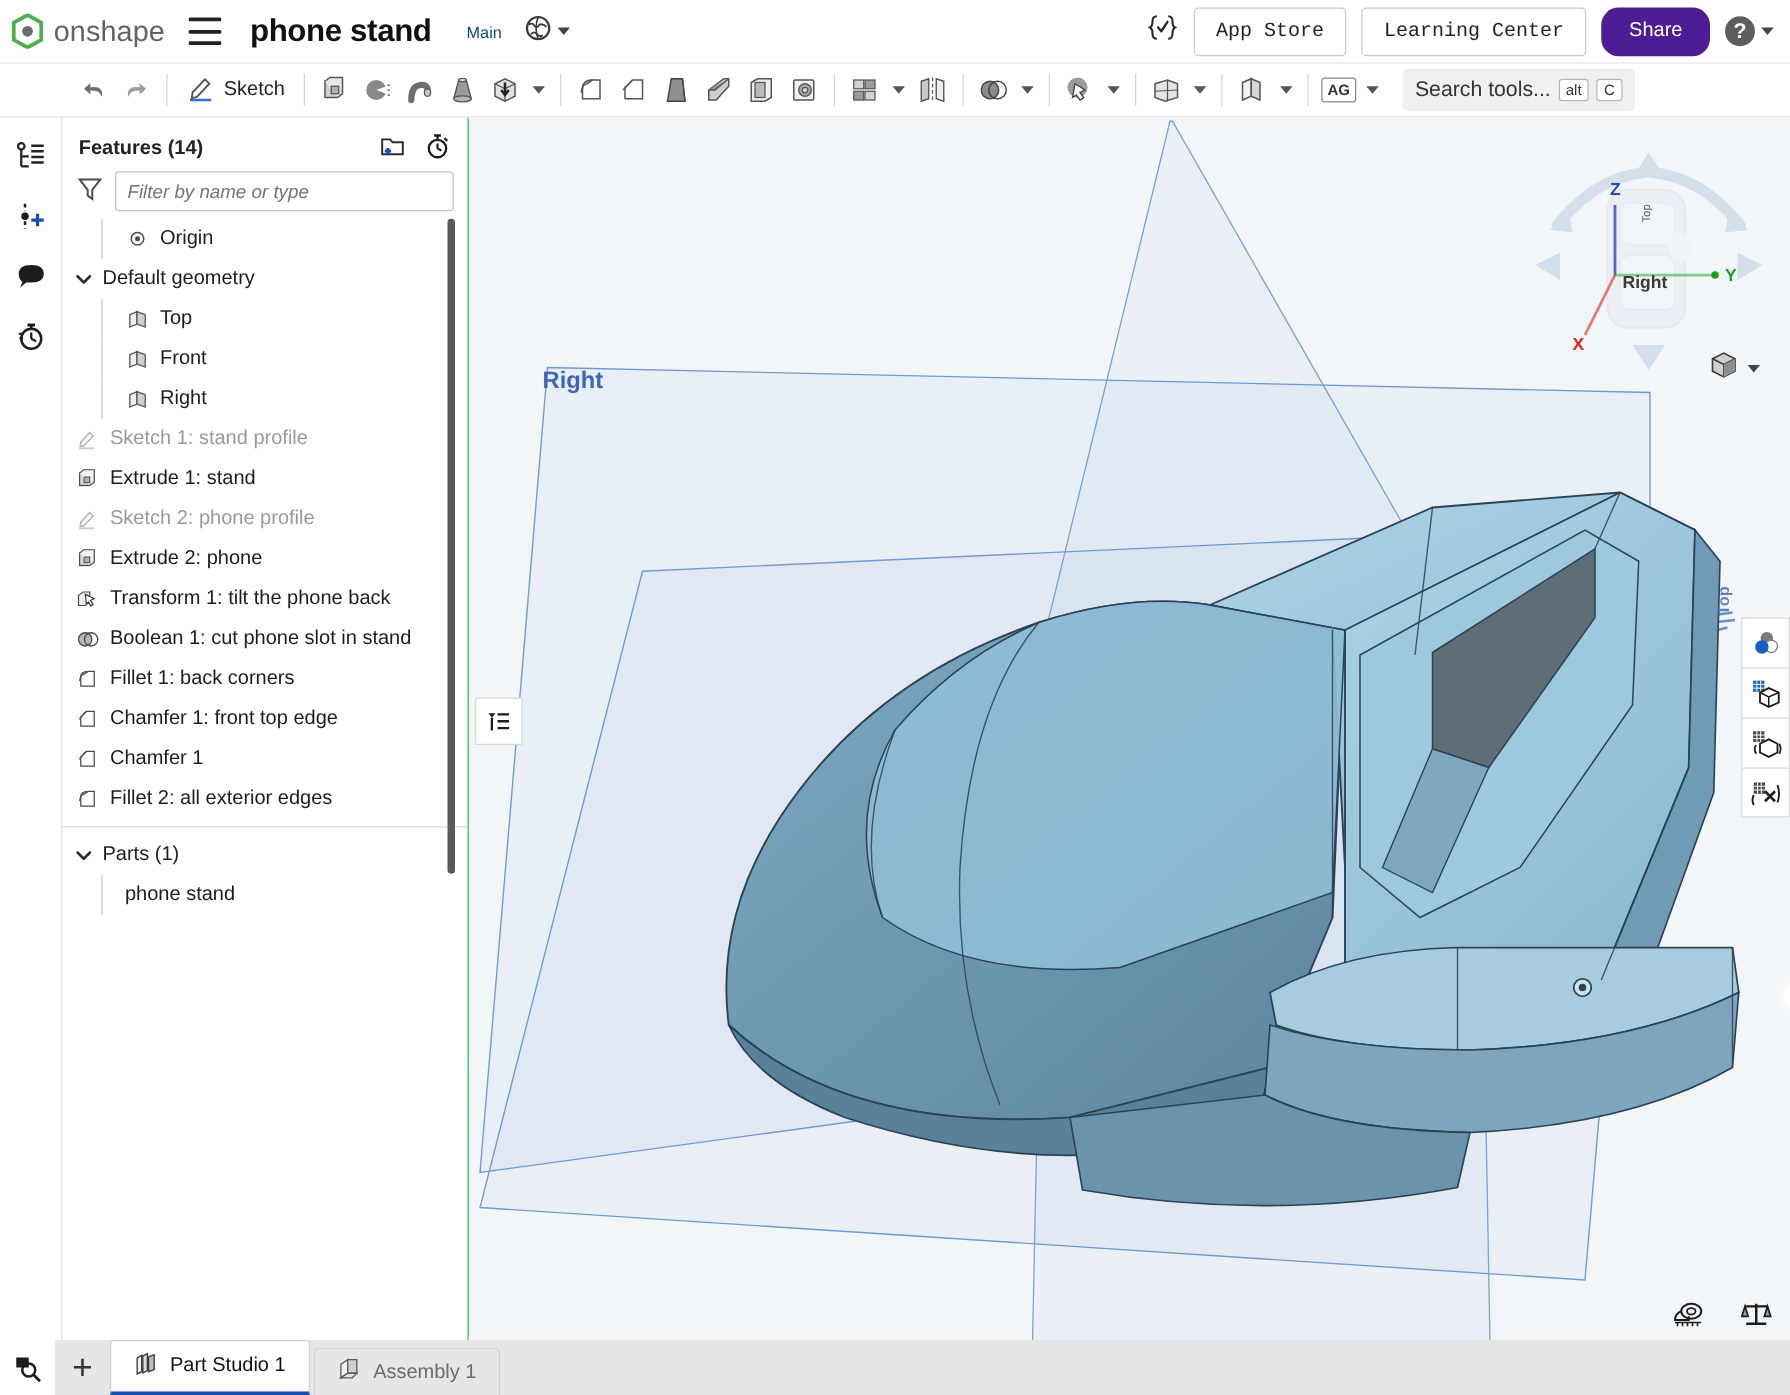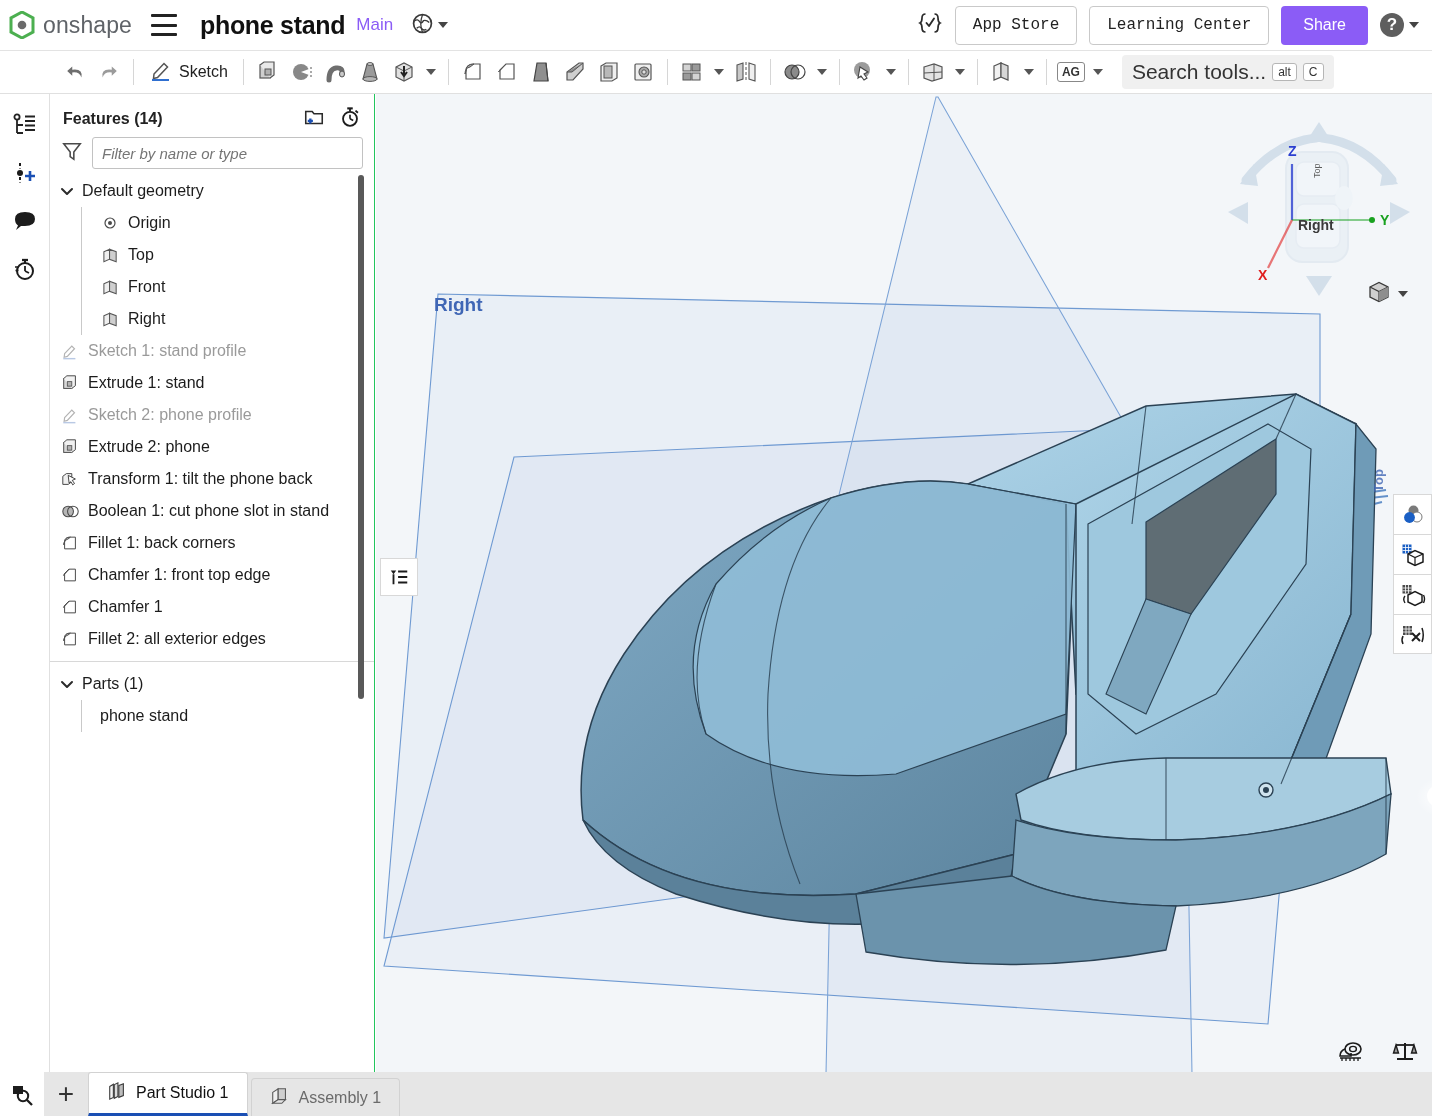--- a/index.html
+++ b/index.html
@@ -19,34 +19,34 @@
     background: #ffffff; display: flex; align-items: center;
     border-bottom: 1px solid #e3e3e3;
   }
   .logo-wrap { display: flex; align-items: center; margin-left: 9px; gap: 8px; }
   .logo-mark { width: 26px; height: 28px; position: relative; }
   .logo-text { font-size: 23px; color: #5f6368; letter-spacing: .1px; font-weight: 400; }
   .hamburger { width: 26px; height: 22px; margin-left: 19px; display: flex;
     flex-direction: column; justify-content: space-between; cursor: pointer; }
   .hamburger i { display: block; height: 3px; background: #222; border-radius: 1px; }
   .doc-title { font-size: 25px; font-weight: bold; color: #111; margin-left: 23px; letter-spacing: -.3px; }
-  .doc-branch { font-size: 17px; color: #8b5cf6; margin-left: 11px; }
+  .doc-branch { font-size: 13px; color: #0c4a6e; margin-left: 28px; }
   .globe-wrap { display: flex; align-items: center; margin-left: 18px; gap: 4px; cursor: pointer; }
   .caret-dn { width: 0; height: 0; border-left: 5px solid transparent;
     border-right: 5px solid transparent; border-top: 6px solid #444; }
   .hdr-right { margin-left: auto; display: flex; align-items: center; gap: 12px; margin-right: 13px; }
   .brace-icon { font-size: 20px; color: #333; font-weight: 600; }
   .btn-outline {
     height: 39px; padding: 0 17px; border: 1px solid #c9c9c9; border-radius: 4px;
     background: #fff; font-size: 16px; color: #222; cursor: pointer;
     display: flex; align-items: center; font-family: Liberation Mono, monospace;
   }
   .btn-share {
-    height: 39px; padding: 0 22px; border: none; border-radius: 4px;
-    background: #8b5cf6; color: #fff; font-size: 16px; cursor: pointer;
+    height: 39px; padding: 0 22px; border: none; border-radius: 14px;
+    background: #4c1d95; color: #fff; font-size: 16px; cursor: pointer;
     display: flex; align-items: center; font-family: "Liberation Sans", sans-serif;
   }
   .help-wrap { display: flex; align-items: center; gap: 5px; cursor: pointer; }
   .help-circle {
     width: 24px; height: 24px; border-radius: 50%; background: #5e5e5e;
     color: #fff; font-size: 17px; font-weight: bold; display: flex;
     align-items: center; justify-content: center;
   }
 
   
@@ -68,21 +68,21 @@
   .tb-caret::after { content: ''; width: 0; height: 0;
     border-left: 5px solid transparent; border-right: 5px solid transparent;
     border-top: 6px solid #555; }
   .ag-box { border: 1px solid #888; border-radius: 3px; font-size: 12px;
     padding: 2px 4px; color: #333; font-weight: 600; }
   .search-tools {
     margin-left: 14px; height: 34px; background: #f0f0f0; border-radius: 4px;
     display: flex; align-items: center; padding: 0 10px; gap: 6px; cursor: text;
     min-width: 182px;
   }
-  .search-tools .st-label { font-size: 21px; color: #333; }
+  .search-tools .st-label { font-size: 17px; color: #333; }
   .kbd { border: 1px solid #b6b6b6; border-radius: 3px; background: #fff;
     font-size: 12px; padding: 1px 5px; color: #333; text-align: right; }
 
   
   .rail {
     position: absolute; left: 0; top: 94px; width: 50px; height: 978px;
     background: #fff; border-right: 1px solid #e0e0e0;
     display: flex; flex-direction: column; align-items: center; padding-top: 14px; gap: 14px;
   }
   .rail-btn { width: 34px; height: 34px; display: flex; align-items: center;
@@ -443,38 +443,38 @@
           <path d="M3 4 L21 4 L14 13 L14 21 L10 18 L10 13 Z" fill="none" stroke="#4a4a4a" stroke-width="1.7"></path>
         </svg>
       </span>
       <input class="fp-filter-input" type="text" placeholder="Filter by name or type" style="">
     </div>
 
     <div class="fp-tree">
       <div class="tree-scroll"></div>
 
       <div class="t-row">
+        <span class="t-indent"></span>
+          <span class="t-guide"></span>
+        <span class="t-ico">
+          <svg width="16" height="16" viewBox="0 0 16 16">
+            <circle cx="8" cy="8" r="5" fill="none" stroke="#4a4a4a" stroke-width="1.2"></circle>
+            <circle cx="8" cy="8" r="2" fill="#4a4a4a"></circle>
+          </svg>
+        </span>
+        <span>Origin</span>
+      </div>
+
+      <div class="t-row">
         <span class="t-chev">
           <svg width="14" height="14" viewBox="0 0 14 14">
               <path d="M2 5 L7 10 L12 5" fill="none" stroke="#2b2b2b" stroke-width="2" stroke-linecap="round" stroke-linejoin="round"></path>
             </svg>
         </span>
         <span>Default geometry</span>
-      </div>
-
-      <div class="t-row">
-        <span class="t-indent"></span>
-          <span class="t-guide"></span>
-        <span class="t-ico">
-          <svg width="16" height="16" viewBox="0 0 16 16">
-            <circle cx="8" cy="8" r="5" fill="none" stroke="#4a4a4a" stroke-width="1.2"></circle>
-            <circle cx="8" cy="8" r="2" fill="#4a4a4a"></circle>
-          </svg>
-        </span>
-        <span>Origin</span>
       </div>
 
       <div class="t-row">
         <span class="t-indent"></span>
           <span class="t-guide"></span>
         <span class="t-ico">
           <svg width="17" height="17" viewBox="0 0 18 18">
             <path d="M2 5 L8 2.5 L8 13 L2 15.5 Z" fill="#efefef" stroke="#555" stroke-width="1.1"></path>
             <path d="M8 2.5 L15 5 L15 15.5 L8 13 Z" fill="#cfcfcf" stroke="#555" stroke-width="1.1"></path>
           </svg>

